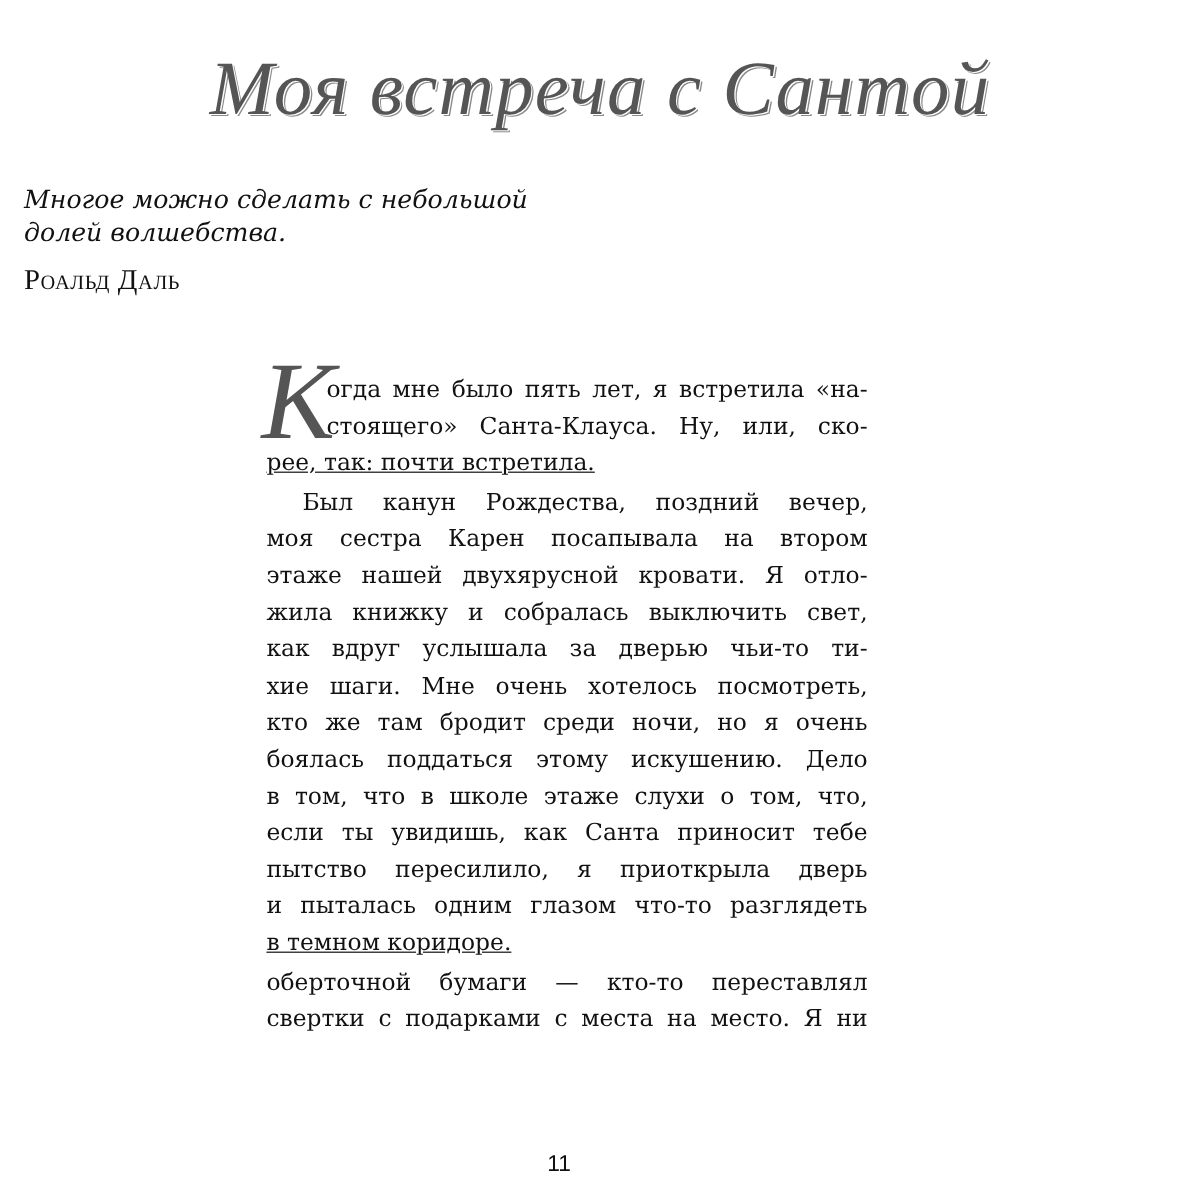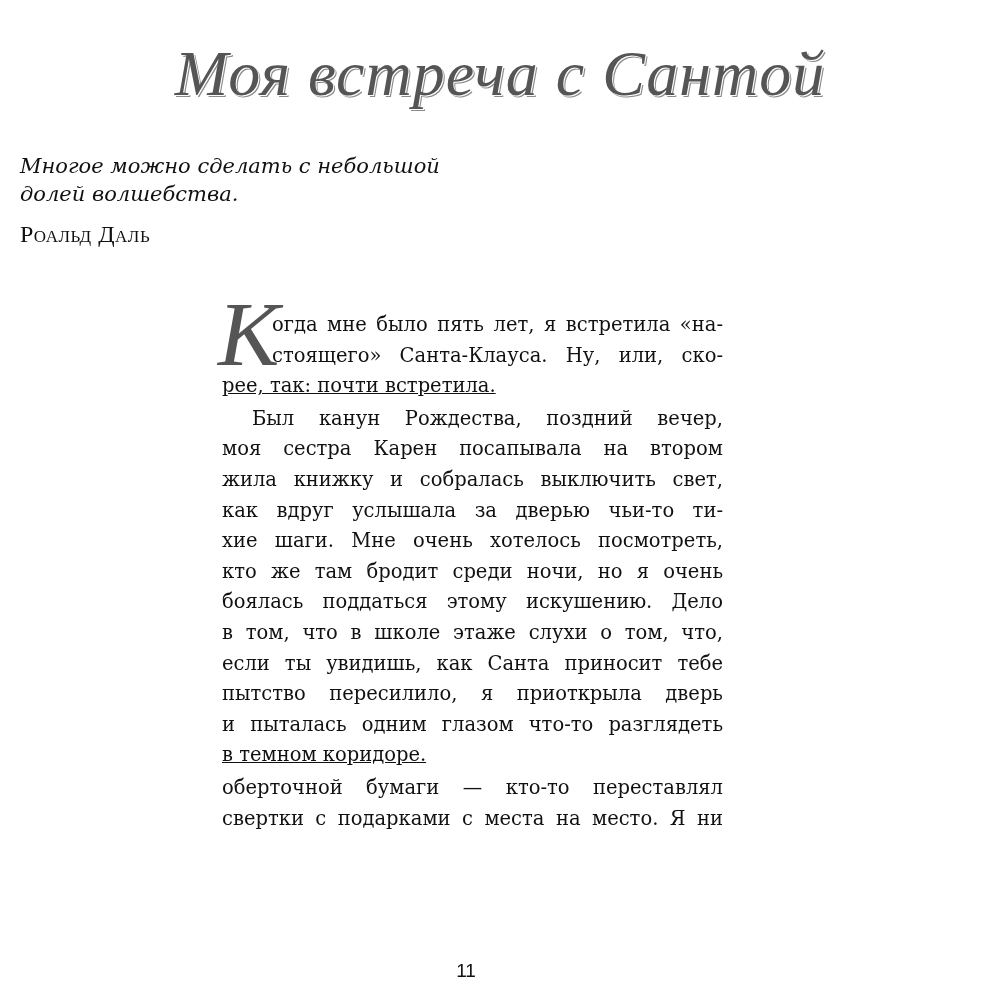--- a/index.html
+++ b/index.html
@@ -132,20 +132,21 @@
     <div class="paragraph">
       <span class="line dropcap-line">огда мне было пять лет, я встретила «на-</span>
       <span class="line dropcap-line">стоящего» Санта-Клауса. Ну, или, ско-</span>
       <span class="line last">рее, так: почти встретила.</span>
     </div>
     <span class="para-gap"></span>
 
     <div class="paragraph">
       <span class="line indent">Был канун Рождества, поздний вечер,</span>
       <span class="line">моя сестра Карен посапывала на втором</span>
+      <span class="line">этаже нашей двухярусной кровати. Я отло-</span>
       <span class="line">жила книжку и собралась выключить свет,</span>
       <span class="line">как вдруг услышала за дверью чьи-то ти-</span>
       <span class="line">хие шаги. Мне очень хотелось посмотреть,</span>
       <span class="line">кто же там бродит среди ночи, но я очень</span>
       <span class="line">боялась поддаться этому искушению. Дело</span>
       <span class="line">в том, что в школе этаже слухи о том, что,</span>
       <span class="line">если ты увидишь, как Санта приносит тебе</span>
       <span class="line">пытство пересилило, я приоткрыла дверь</span>
       <span class="line">и пыталась одним глазом что-то разглядеть</span>
       <span class="line last">в темном коридоре.</span>

